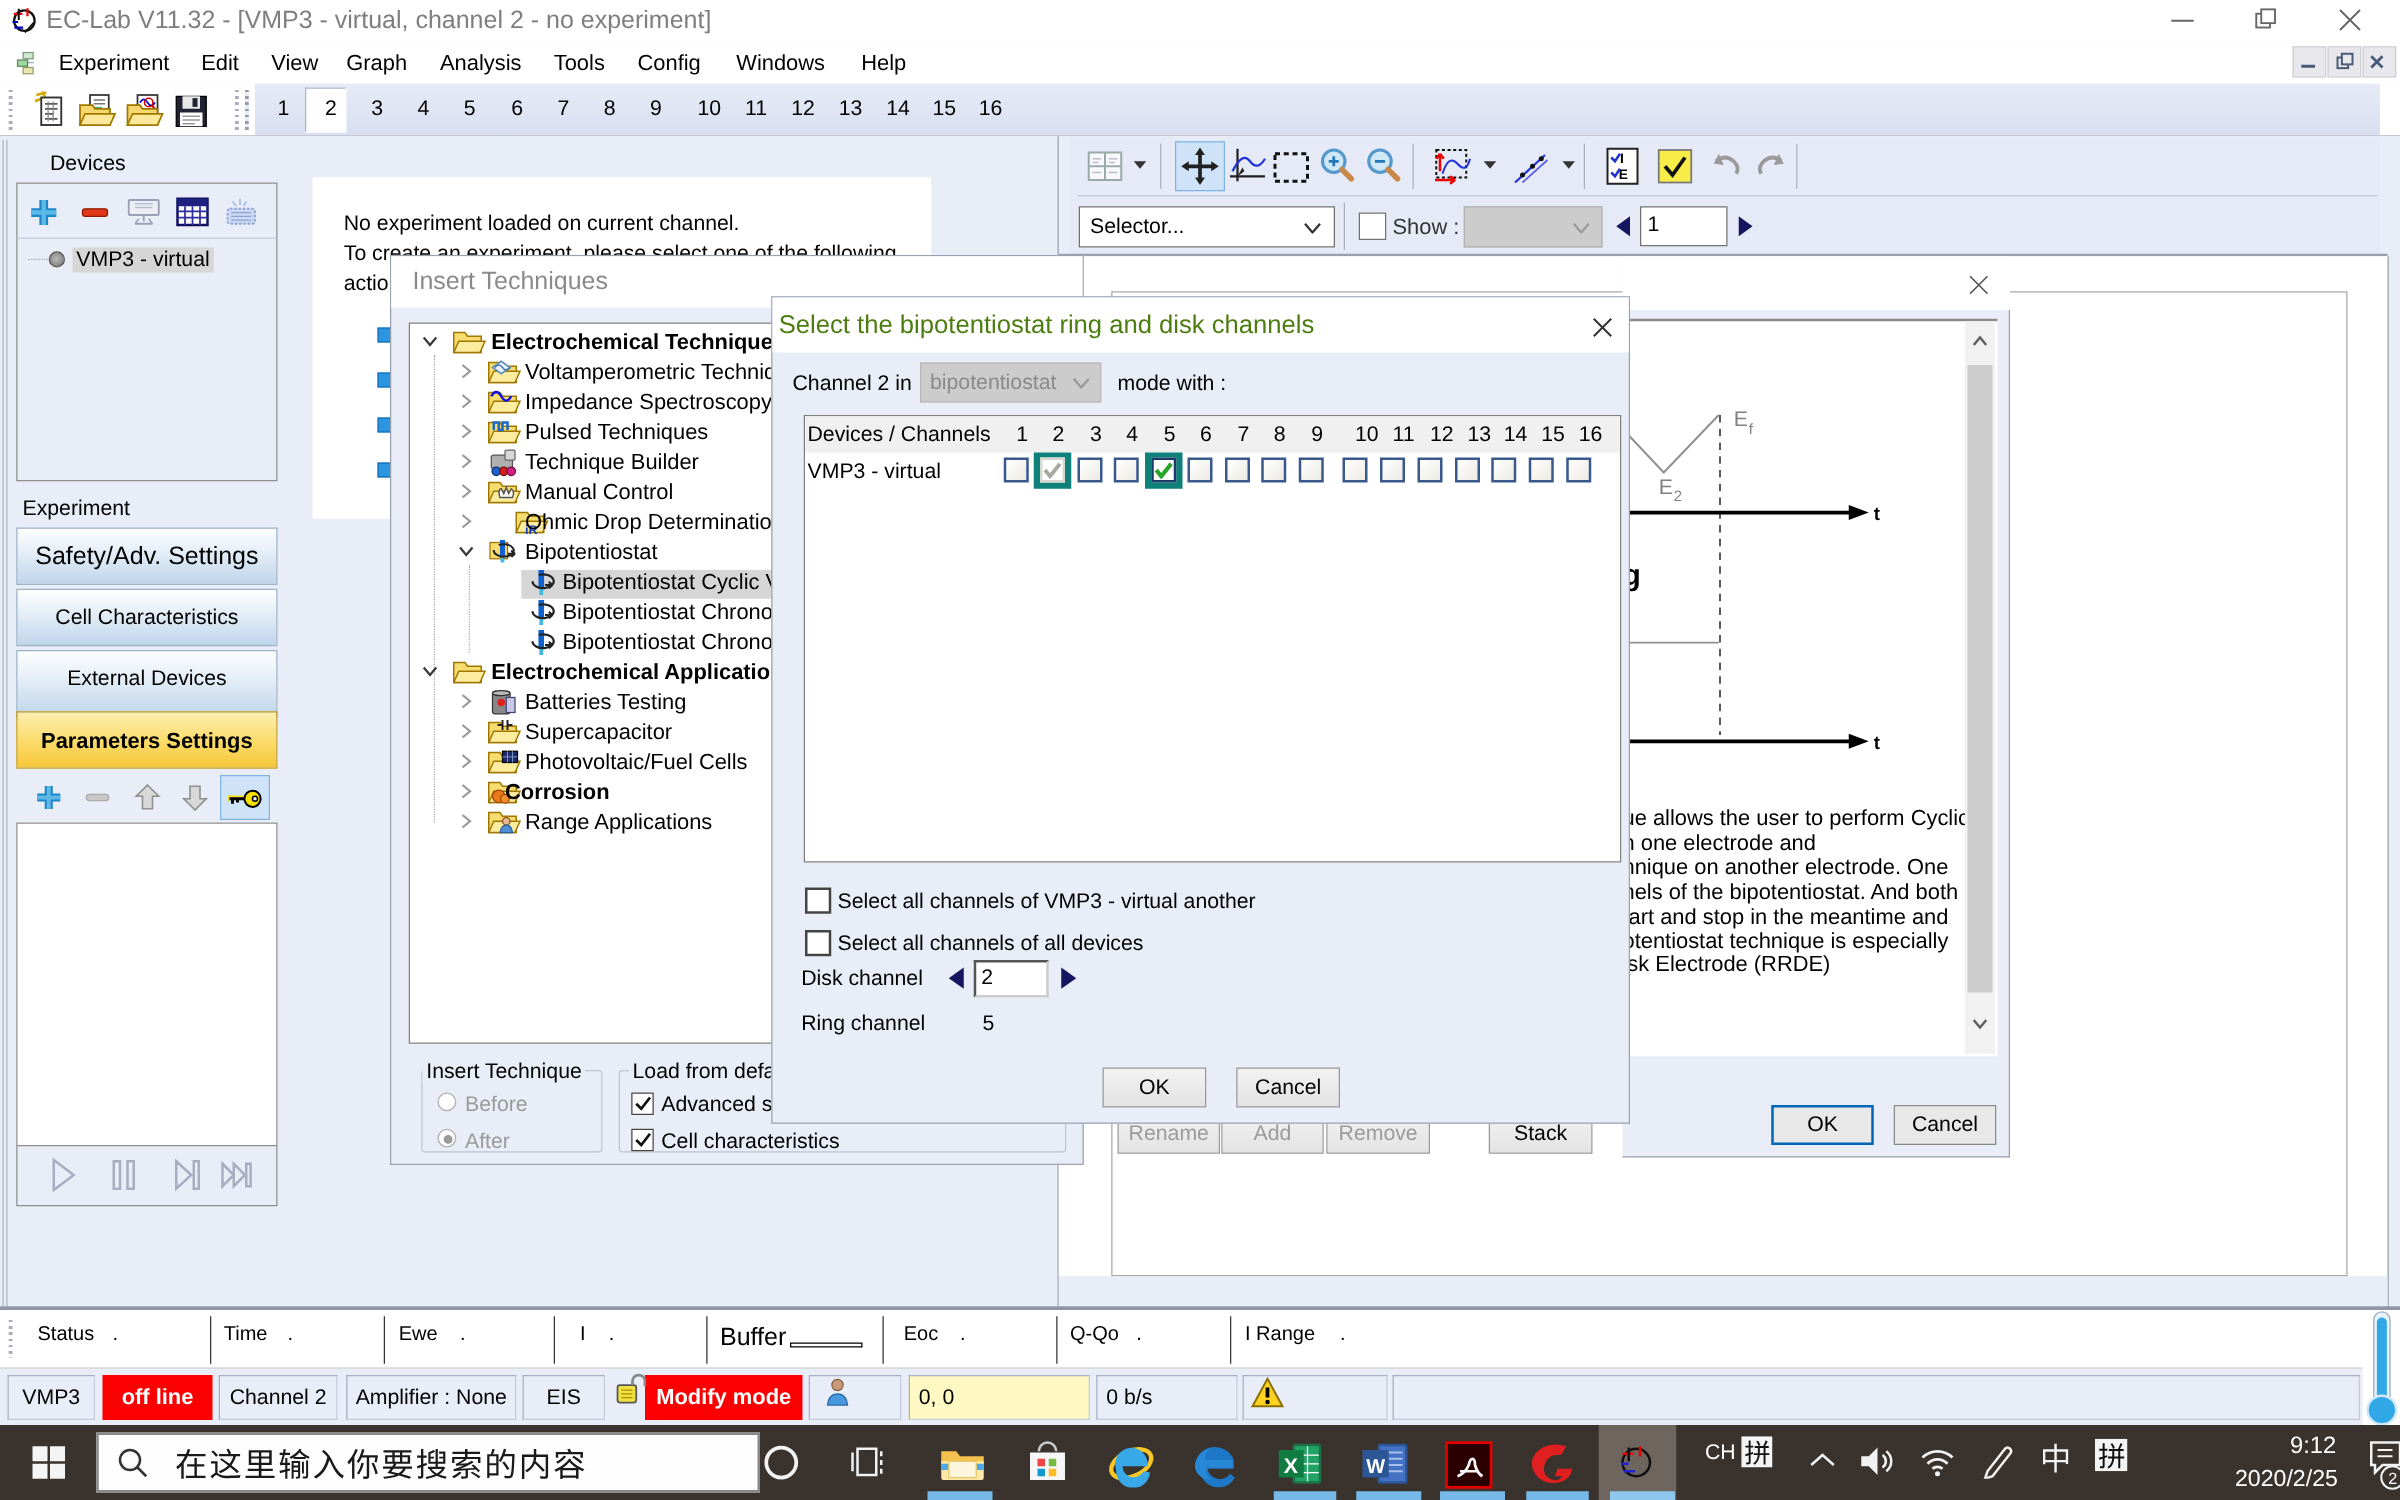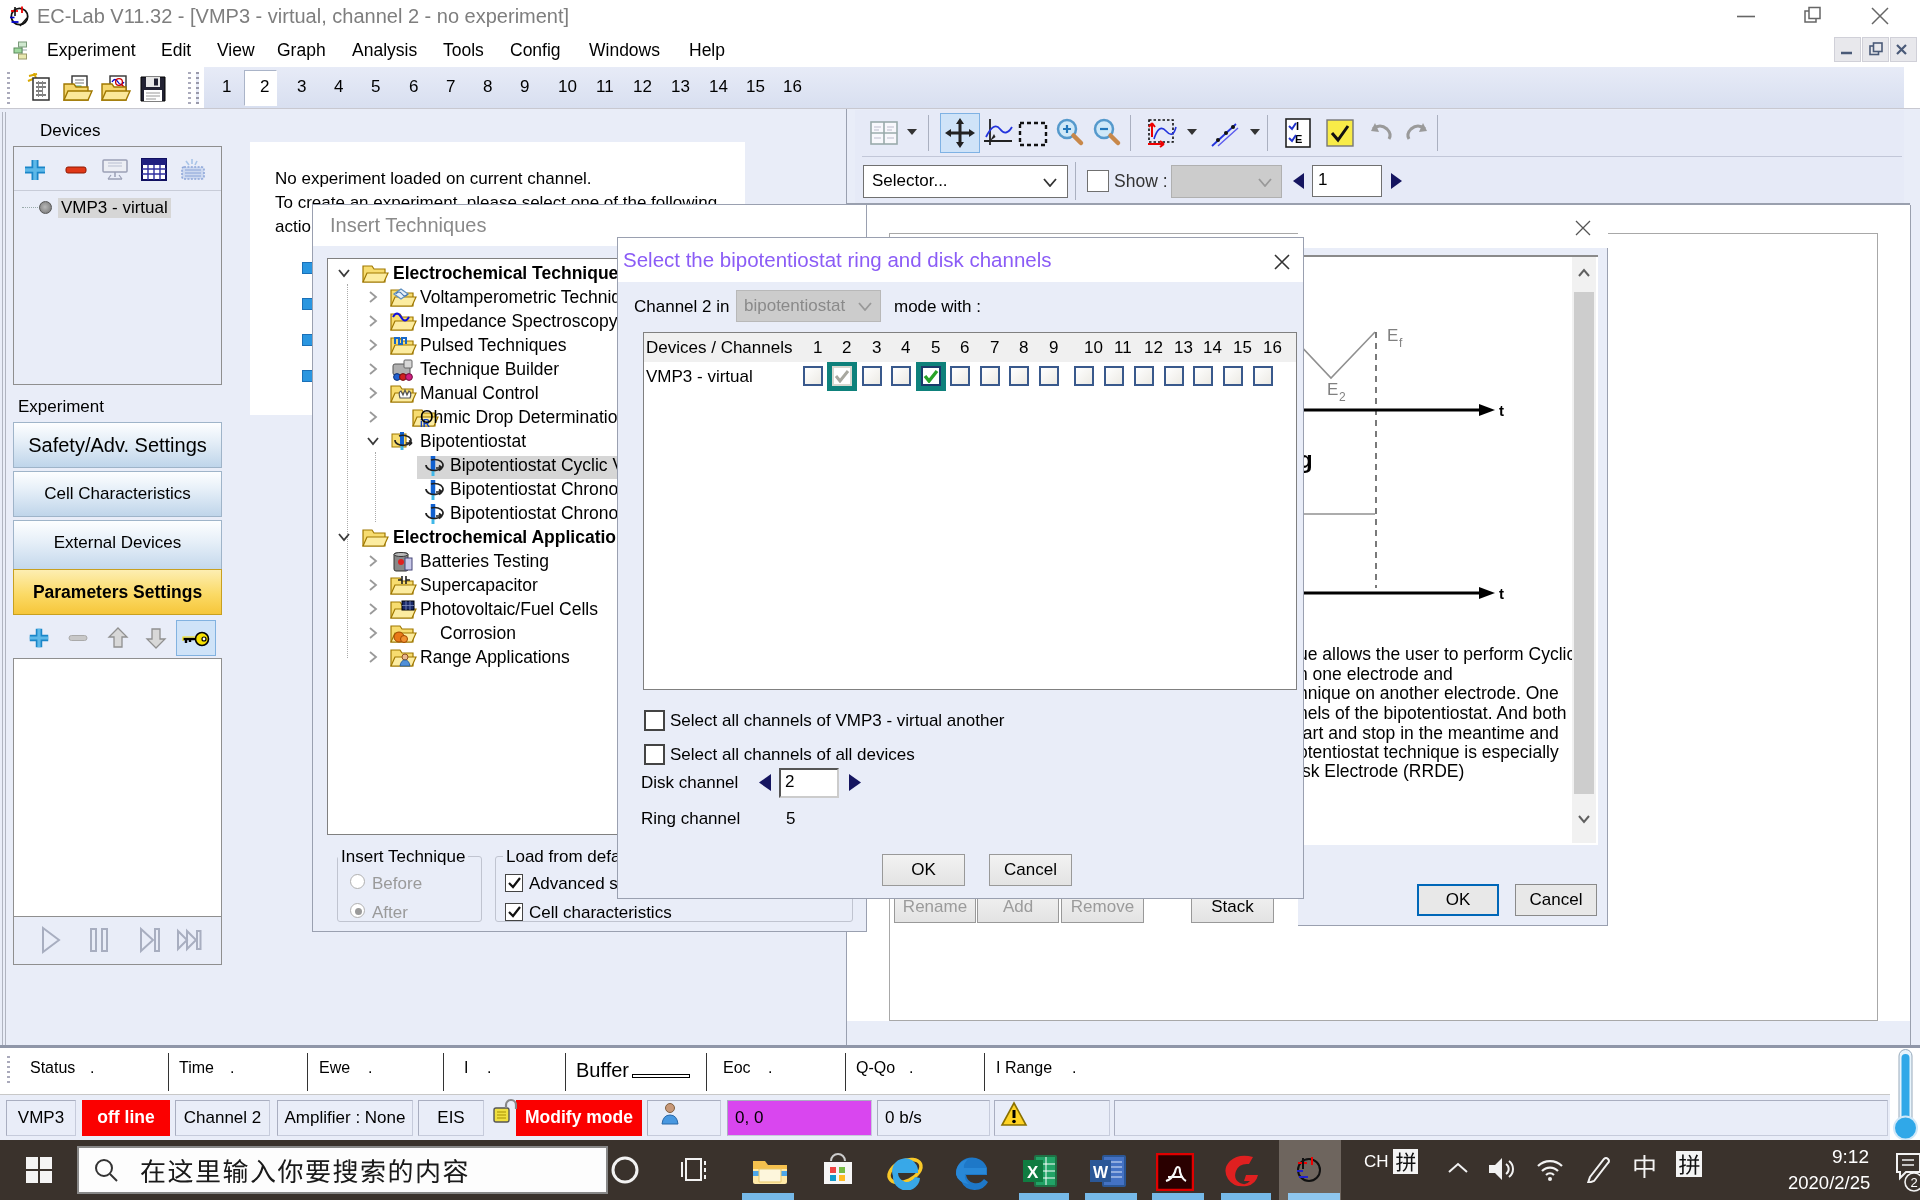--- a/index.html
+++ b/index.html
@@ -379,21 +379,21 @@
 <circle cx="15.5" cy="80" r="11.5" fill="#30a8e8" stroke="#d0e8f8" stroke-width="2"></circle>
 </svg>
 <div class="a" style="left:0;top:1095px;width:1920px;height:45px;background:#e9edf8"></div>
 <div class="cell" style="left:6px;top:1100px;width:70px;height:36px;background:#e9edf8;font-size:17px;white-space:nowrap;justify-content:center">VMP3</div>
 <div class="a" style="left:82px;top:1100px;width:88px;height:36px;background:#fb0000;color:#fff;font-weight:bold;font-size:17.5px;text-align:center;line-height:34px;white-space:nowrap">off line</div>
 <div class="cell" style="left:175px;top:1100px;width:95px;height:36px;background:#e9edf8;font-size:17px;white-space:nowrap;justify-content:center">Channel 2</div>
 <div class="cell" style="left:277px;top:1100px;width:136px;height:36px;background:#e9edf8;font-size:17px;white-space:nowrap;justify-content:center">Amplifier : None</div>
 <div class="cell" style="left:418px;top:1100px;width:66px;height:36px;background:#e9edf8;font-size:17px;white-space:nowrap;justify-content:center">EIS</div>
 <div class="a" style="left:516px;top:1100px;width:126px;height:36px;background:#fb0000;color:#fff;font-weight:bold;font-size:17.5px;text-align:center;line-height:34px;white-space:nowrap">Modify mode</div>
 <div class="cell" style="left:647px;top:1100px;width:74px;height:36px;background:#e9edf8;font-size:17px;white-space:nowrap;justify-content:center"></div>
-<div class="cell" style="left:727px;top:1100px;width:145px;height:36px;background:#d946ef;font-size:17px;white-space:nowrap;padding-left:7px">0, 0</div>
+<div class="cell" style="left:727px;top:1100px;width:145px;height:36px;background:#fef9c3;font-size:17px;white-space:nowrap;padding-left:7px">0, 0</div>
 <div class="cell" style="left:877px;top:1100px;width:113px;height:36px;background:#e9edf8;font-size:17px;white-space:nowrap;padding-left:7px">0 b/s</div>
 <div class="cell" style="left:994px;top:1100px;width:116px;height:36px;background:#e9edf8;font-size:17px;white-space:nowrap;padding-left:7px"></div>
 <div class="cell" style="left:1114px;top:1100px;width:774px;height:36px;background:#e9edf8;font-size:17px;white-space:nowrap;padding-left:7px"></div>
 <div class="a" style="left:491px;top:1098px">
     <svg width="26" height="30" viewBox="0 0 26 30">
       <rect x="3" y="10" width="15" height="14" rx="2" fill="#f0e040" stroke="#555" stroke-width="1.4"></rect>
       <path d="M15 10 V7 a5 5 0 0 1 10 0 v4" fill="none" stroke="#888" stroke-width="2.2"></path>
       <path d="M6 14 h9 M6 17 h9 M6 20 h9" stroke="#a89000" stroke-width="1"></path>
     </svg>
   </div>
@@ -611,21 +611,21 @@
     <path d="M4 2 L10 7 L4 12" fill="none" stroke="#9a9a9a" stroke-width="1.8"></path>
   </svg>
 <div class="a" style="left:390px;top:622px;z-index:22">
     <svg width="27" height="22" viewBox="0 0 27 22">
       <path d="M1 4 h9 l2 3 h11 v13 h-22 z" fill="#f7dc6f" stroke="#a07800" stroke-width="1.2"></path>
       <path d="M1 20 l4 -9 h21 l-4 9 z" fill="#fceca0" stroke="#a07800" stroke-width="1.2"></path>
       <circle cx="9" cy="15" r="5" fill="#e87818" stroke="#a04800"></circle>
       <circle cx="14" cy="17" r="3.5" fill="#f09030" stroke="#a04800"></circle>
     </svg>
   </div>
-<div class="a" style="left:440px;top:623px;font-size:17.5px;font-weight:normal;white-space:nowrap;z-index:22">Corrosion</div>
+<div class="a" style="left:404px;top:623px;font-size:17.5px;font-weight:bold;white-space:nowrap;z-index:22">Corrosion</div>
 <svg class="a" style="left:366px;top:650px;z-index:22" width="14" height="14" viewBox="0 0 14 14">
     <path d="M4 2 L10 7 L4 12" fill="none" stroke="#9a9a9a" stroke-width="1.8"></path>
   </svg>
 <div class="a" style="left:390px;top:646px;z-index:22">
     <svg width="27" height="22" viewBox="0 0 27 22">
       <path d="M1 4 h9 l2 3 h11 v13 h-22 z" fill="#f7dc6f" stroke="#a07800" stroke-width="1.2"></path>
       <path d="M1 20 l4 -9 h21 l-4 9 z" fill="#fceca0" stroke="#a07800" stroke-width="1.2"></path>
       <circle cx="15" cy="11" r="3" fill="#e8b890" stroke="#905020"></circle>
       <path d="M10 20 q1 -6 5 -6 t5 6 z" fill="#5090d8" stroke="#2860a0"></path>
     </svg>
@@ -665,21 +665,21 @@
 <text x="0" y="444" font-size="17.5" fill="#000" font-family="Liberation Sans">hnique on another electrode. One</text>
 <text x="0" y="464" font-size="17.5" fill="#000" font-family="Liberation Sans">nels of the bipotentiostat. And both</text>
 <text x="0" y="484" font-size="17.5" fill="#000" font-family="Liberation Sans">tart and stop in the meantime and</text>
 <text x="0" y="503" font-size="17.5" fill="#000" font-family="Liberation Sans">otentiostat technique is especially</text>
 <text x="0" y="522" font-size="17.5" fill="#000" font-family="Liberation Sans">isk Electrode (RRDE)</text>
 </svg>
 <div class="a" style="left:1417px;top:884px;width:82px;height:32px;background:#e8e8e8;border:2px solid #0067b8;text-align:center;line-height:28px;font-size:17px;z-index:31">OK</div>
 <div class="a" style="left:1515px;top:884px;width:82px;height:32px;background:#e8e8e8;border:1px solid #8a8a8a;text-align:center;line-height:30px;font-size:17px;z-index:31">Cancel</div>
 <div class="a" style="left:617px;top:237px;width:687px;height:662px;background:#e9edf8;border:1px solid #9aa0b0;z-index:40"></div>
 <div class="a" style="left:618px;top:238px;width:685px;height:44px;background:#fff;z-index:41"></div>
-<div class="a" style="left:623px;top:248px;font-size:20.5px;color:#8b5cf6;z-index:42">Select the bipotentiostat ring and disk channels</div>
+<div class="a" style="left:623px;top:248px;font-size:20.5px;color:#4d7c0f;z-index:42">Select the bipotentiostat ring and disk channels</div>
 <svg class="a" style="left:1272px;top:252px;z-index:42" width="20" height="20" viewBox="0 0 20 20">
     <path d="M3 3 L17 17 M17 3 L3 17" stroke="#333" stroke-width="1.6"></path>
   </svg>
 <div class="a" style="left:634px;top:297px;font-size:17px;z-index:42">Channel 2 in</div>
 <div class="a" style="left:736px;top:290px;width:145px;height:32px;background:#ccc;border:1px solid #b8b8b8;z-index:42"></div>
 <div class="a" style="left:744px;top:296px;font-size:17px;color:#8a8a8a;z-index:43">bipotentiostat</div>
 <svg class="a" style="left:858px;top:302px;z-index:43" width="14" height="9" viewBox="0 0 14 9">
     <path d="M1 1 L7 8 L13 1" fill="none" stroke="#999" stroke-width="1.8"></path>
   </svg>
 <div class="a" style="left:894px;top:297px;font-size:17px;z-index:42">mode with :</div>

